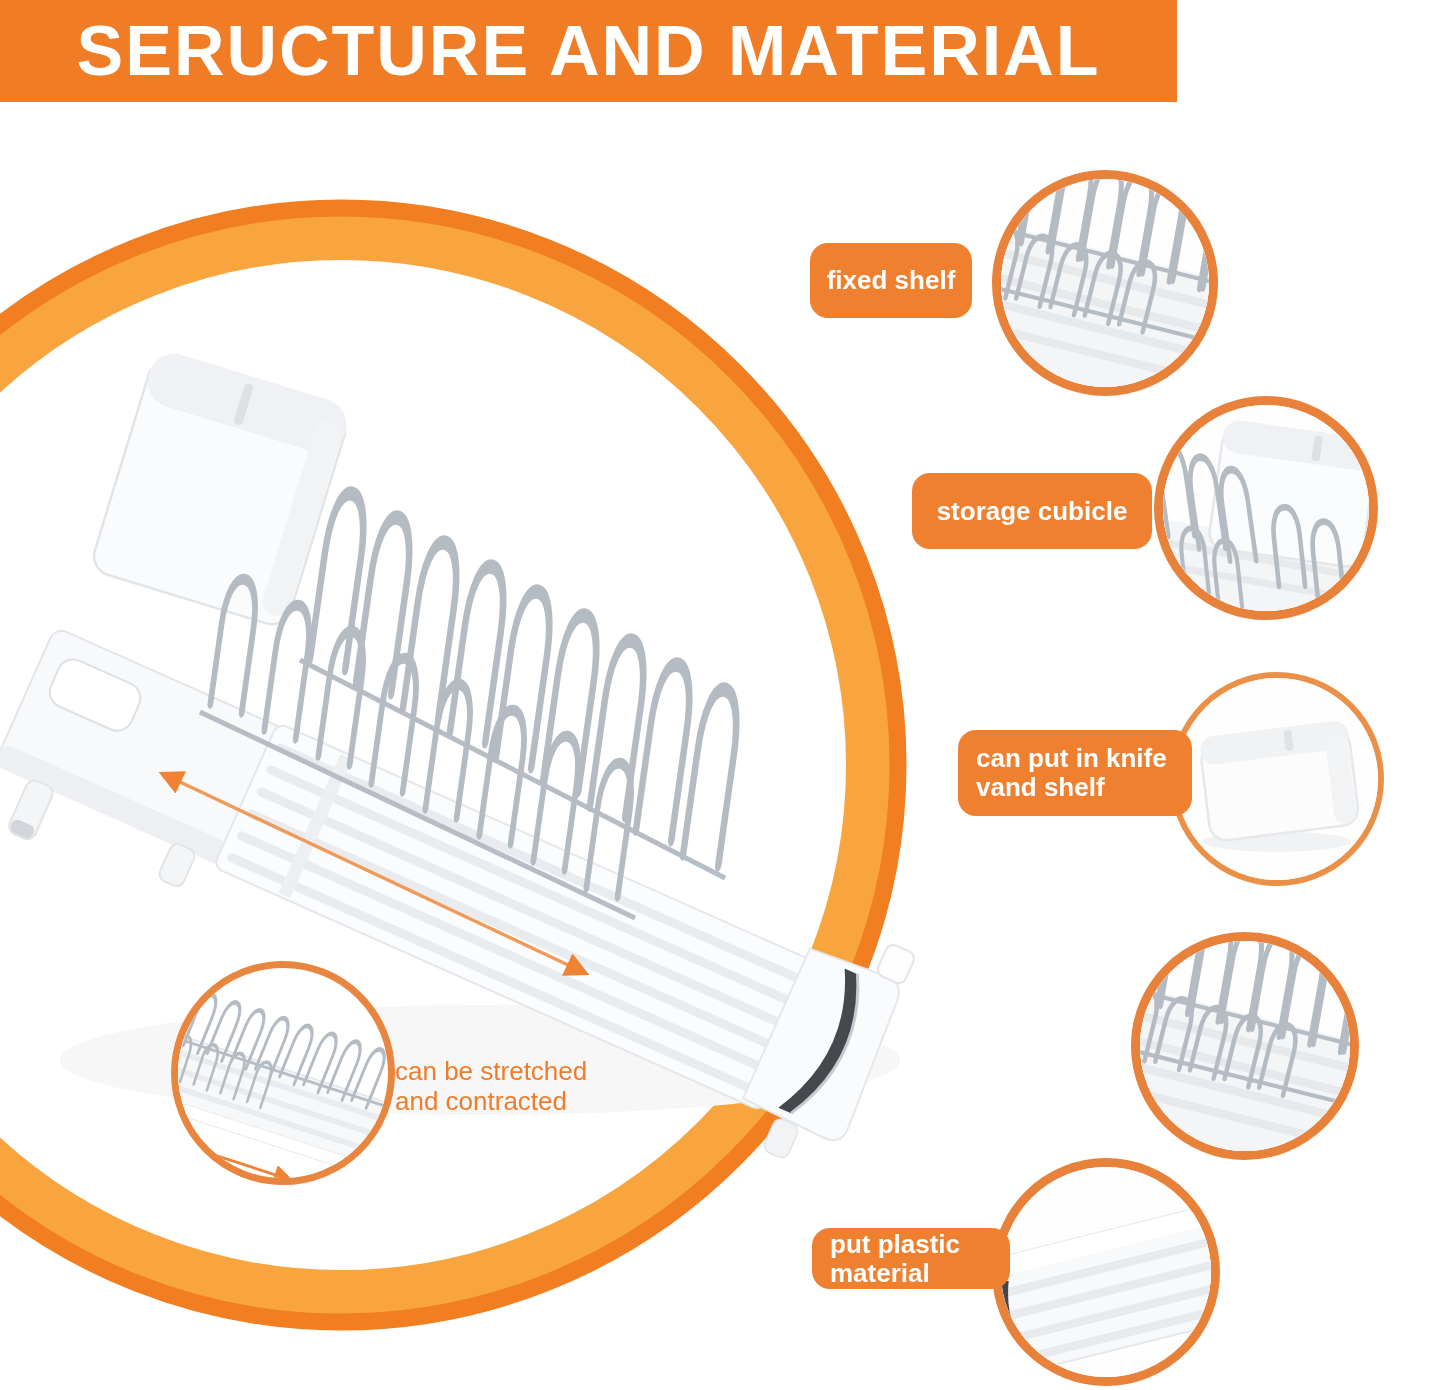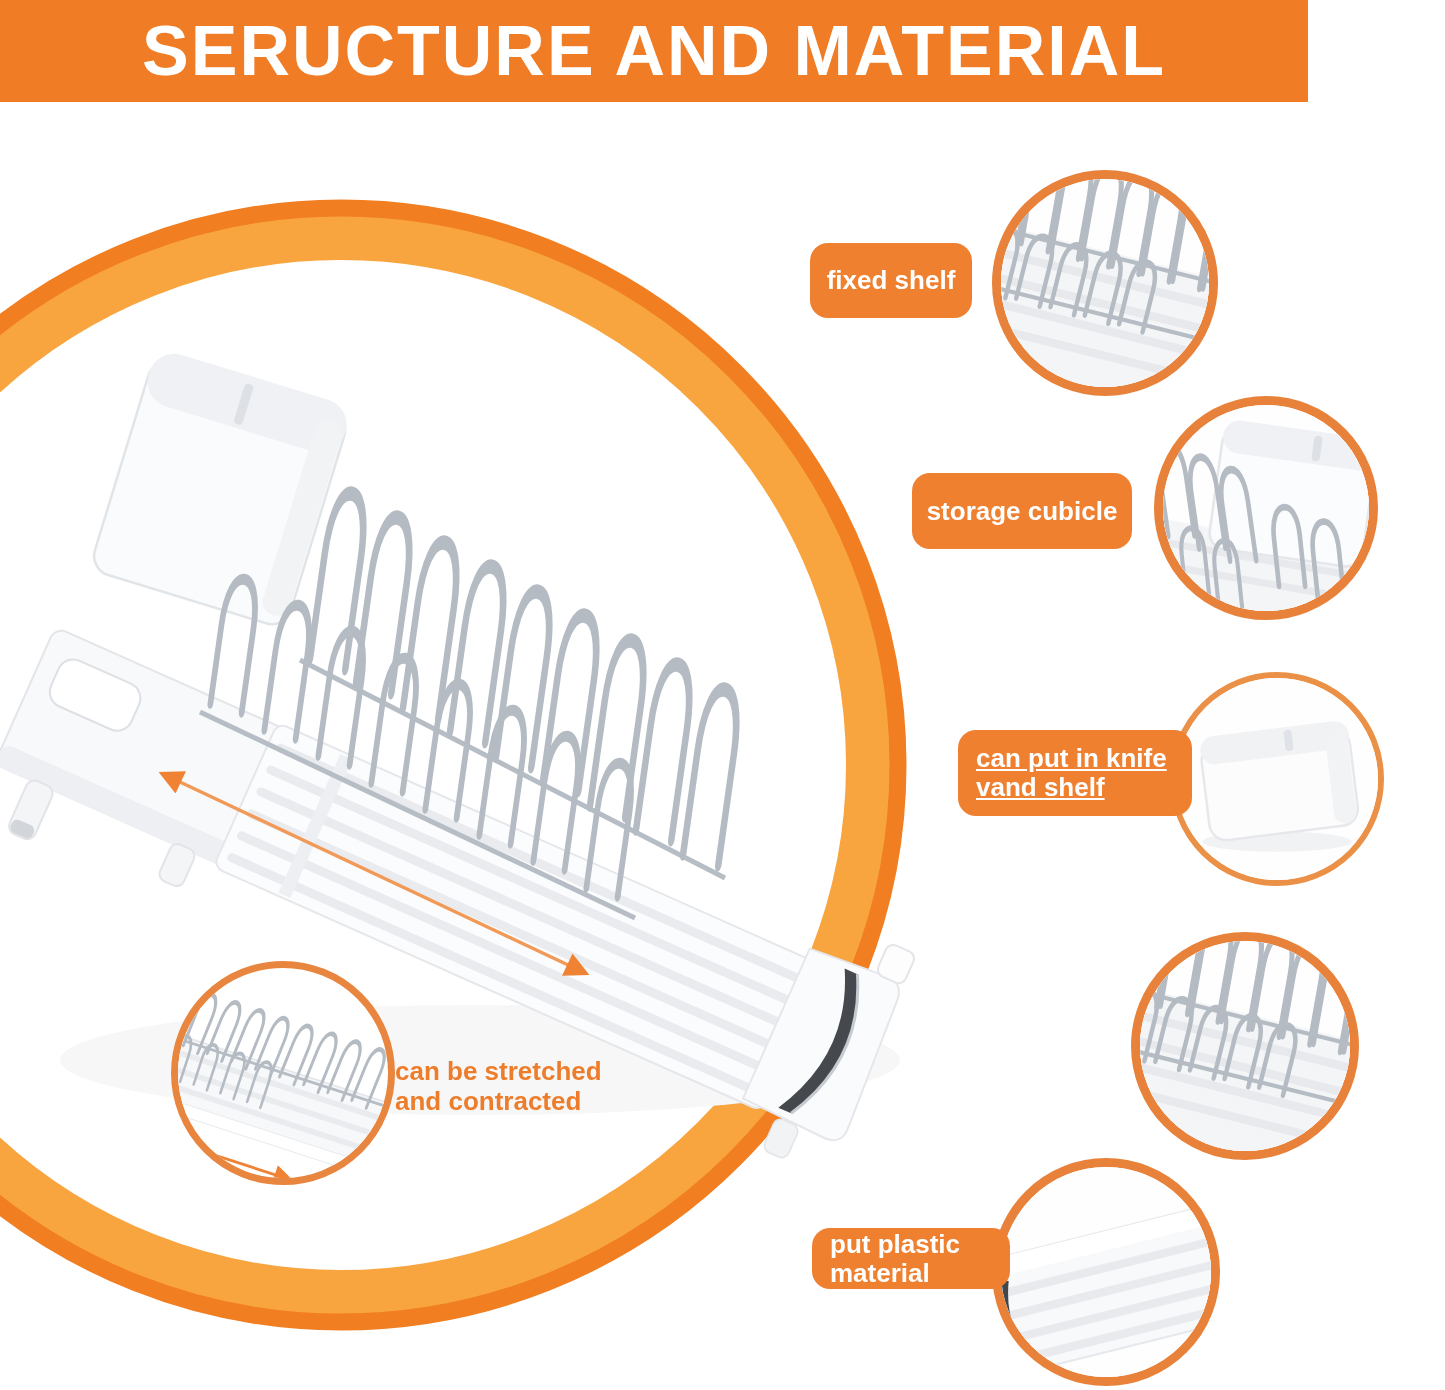--- a/index.html
+++ b/index.html
@@ -2,21 +2,21 @@
 <html><head>
 <meta charset="utf-8">
 <style>
   html,body{margin:0;padding:0;background:#ffffff;}
   .stage{
     position:relative;width:1445px;height:1390px;overflow:hidden;background:#ffffff;
     font-family:"Liberation Sans",sans-serif;
   }
   
   .header{
-    position:absolute;left:0;top:0;width:1308px;height:102px;background:#F07D26;
+    position:absolute;left:0;top:0;width:1177px;height:102px;background:#F07D26;
     display:flex;align-items:center;justify-content:center;z-index:5;
   }
   .header .title{
     color:#ffffff;font-size:70px;font-weight:800;letter-spacing:2px;white-space:nowrap;
   }
   
   .layer{position:absolute;left:0;top:0;width:1445px;height:1390px;pointer-events:none;}
   .z0{z-index:0}.z1{z-index:1}
   
   .callout{
@@ -29,21 +29,21 @@
   
   .photo-circle{
     position:absolute;border-radius:50%;background:#ffffff;overflow:hidden;
     border:9px solid #E8823A;box-sizing:border-box;z-index:2;
   }
   .photo-circle svg{display:block;width:100%;height:100%;}
   .thin-ring{border-width:6px;border-color:#EB9147;}
   .mini-ring{border-width:7px;border-color:#E8863F;}
   
   .stretch-note{
-    position:absolute;left:395px;top:1056px;color:#ED7D2B;font-weight:bold;
+    position:absolute;left:395px;top:1056px;color:#ED7D2B;font-weight:normal;
     font-size:26px;line-height:30px;z-index:3;
   }
   .sprites{position:absolute;width:0;height:0;overflow:hidden;}
 </style>
 </head>
 <body>
 
 <div class="stage">
 
   <svg class="sprites" aria-hidden="true">
@@ -192,24 +192,24 @@
       <use href="#pg" transform="translate(479,821) rotate(8) scale(1.15,2.2)"></use>
       <use href="#pg" transform="translate(533,847) rotate(8) scale(1.15,2.2)"></use>
       <use href="#pg" transform="translate(586,874) rotate(8) scale(1.15,2.2)"></use>
     </g>
     <line x1="163" y1="774" x2="585" y2="973" stroke="#f19a58" stroke-width="3.5" marker-start="url(#ah)" marker-end="url(#ah)"></line>
   </svg>
 
   <div class="callout center" style="left:810px;top:243px;width:162px;height:75px;">
     <span>fixed shelf</span>
   </div>
-  <div class="callout center" style="left:912px;top:473px;width:220px;height:76px;">
+  <div class="callout center" style="left:912px;top:473px;width:240px;height:76px;">
     <span>storage cubicle</span>
   </div>
-  <div class="callout left" style="left:958px;top:730px;width:216px;height:86px;text-decoration:underline;">
+  <div class="callout left" style="left:958px;top:730px;width:216px;height:86px;">
     <span>can put in knife</span>
     <span>vand shelf</span>
   </div>
   <div class="callout left" style="left:812px;top:1228px;width:180px;height:61px;">
     <span>put plastic</span>
     <span>material</span>
   </div>
 
   <div class="photo-circle" style="left:992px;top:170px;width:226px;height:226px;">
     <svg viewBox="0 0 200 200" preserveAspectRatio="xMidYMid slice">

